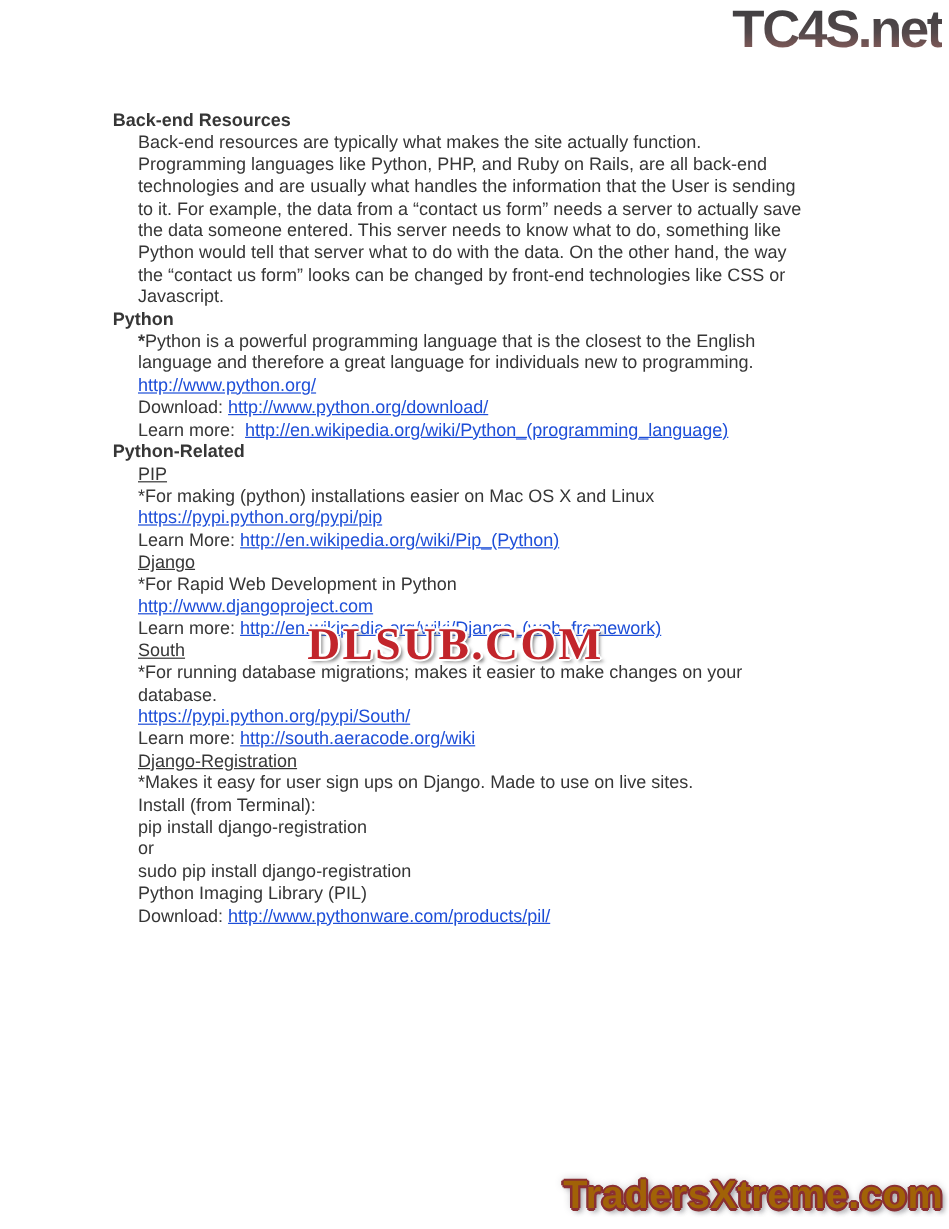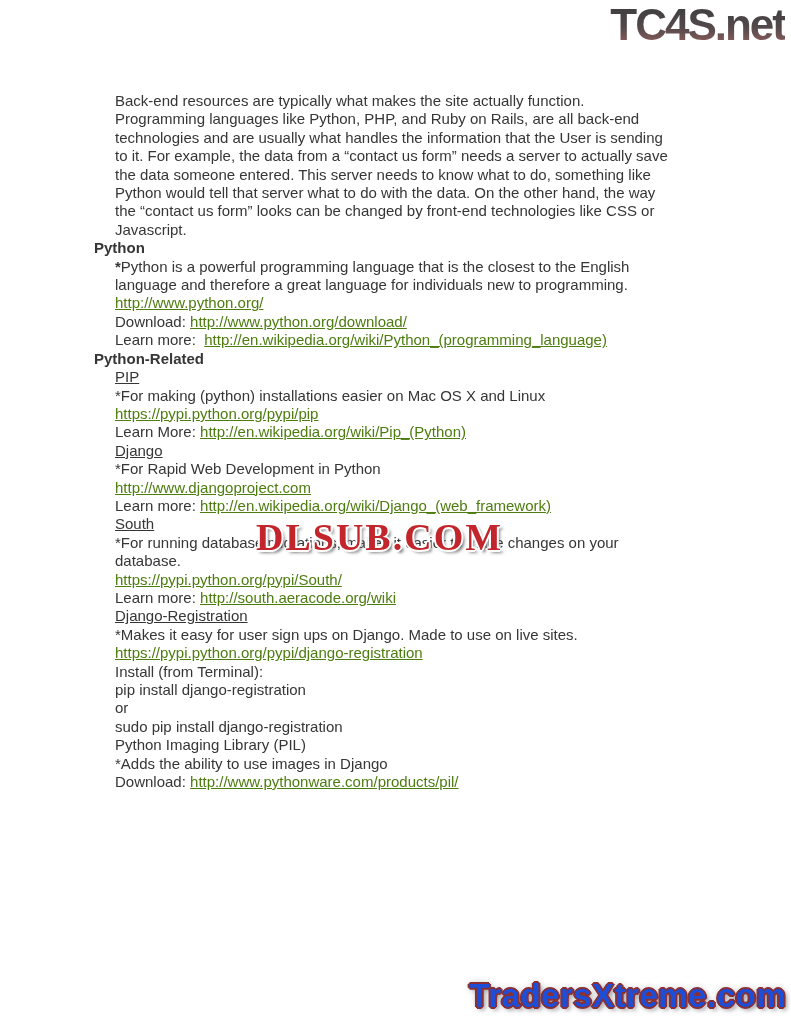--- a/index.html
+++ b/index.html
@@ -25,21 +25,21 @@
   }
   .h { font-weight: bold; }
   .ind { padding-left: 21px; }
   .gap { margin-top: 0; }
   .plines { white-space: pre-line; }
   .pre { white-space: pre; }
   .b { font-weight: bold; }
   .i { }
   .ut { text-decoration: underline; }
   a.lnk {
-    color: #4d7c0f;
+    color: #1d4ed8;
     text-decoration: underline;
     cursor: pointer;
   }
 
   
   .wm-tc4s {
     position: absolute;
     top: 0px;
     right: 6px;
     font-family: "Liberation Sans", sans-serif;
@@ -69,39 +69,40 @@
     margin-top: 27px;
   }
   .wm-traders {
     position: absolute;
     top: 977px;
     right: 5px;
     font-family: "Liberation Sans", sans-serif;
     font-weight: bold;
     font-size: 33px;
     letter-spacing: 0.5px;
-    color: #1d4ed8;
+    color: #a16207;
     text-shadow:
       -2px  0   0 #8a2f33, 2px  0   0 #8a2f33,
        0   -2px 0 #8a2f33, 0    2px 0 #8a2f33,
       -1px -1px 0 #8a2f33, 1px -1px 0 #8a2f33,
       -1px  1px 0 #8a2f33, 1px  1px 0 #8a2f33,
        0    0   7px rgba(160,160,165,0.95),
        3px  3px 4px rgba(150,150,155,0.9);
   }
 </style>
 </head>
 <body>
 
 <div class="page">
 
   <div class="wm-tc4s">TC4S.net</div>
 
   <div class="content">
 
+    <div class="h">Back-end Resources</div>
     <div class="ind plines">Back-end resources are typically what makes the site actually function.
 Programming languages like Python, PHP, and Ruby on Rails, are all back-end
 technologies and are usually what handles the information that the User is sending
 to it. For example, the data from a “contact us form” needs a server to actually save
 the data someone entered. This server needs to know what to do, something like
 Python would tell that server what to do with the data. On the other hand, the way
 the “contact us form” looks can be changed by front-end technologies like CSS or
 Javascript.</div>
 
     <div class="h gap">Python</div>
@@ -133,33 +134,31 @@
       <div><span class="ut">South</span></div>
       <div class="plines">*For running database migrations; makes it easier to make changes on your
 database.</div>
       <div><a class="lnk">https://pypi.python.org/pypi/South/</a></div>
       <div><span>Learn more: </span><a class="lnk">http://south.aeracode.org/wiki</a></div>
     </div>
 
     <div class="ind gap">
       <div><span class="ut">Django-Registration</span></div>
       <div>*Makes it easy for user sign ups on Django. Made to use on live sites.</div>
-      <div><a class="lnk">https://pypi.python.org/pypi/django-registration</a></div>
     </div>
 
     <div class="ind gap">
       <div>Install (from Terminal):</div>
       <div class="i">pip install django-registration</div>
       <div>or</div>
       <div class="i">sudo pip install django-registration</div>
     </div>
 
     <div class="ind gap">
       <div>Python Imaging Library (PIL)</div>
-      <div>*Adds the ability to use images in Django</div>
       <div><span>Download: </span><a class="lnk">http://www.pythonware.com/products/pil/</a></div>
     </div>
 
   </div>
 
   <div class="wm-dlsub">DLSUB.COM</div>
   <div class="wm-traders">TradersXtreme.com</div>
 
 </div>
 

